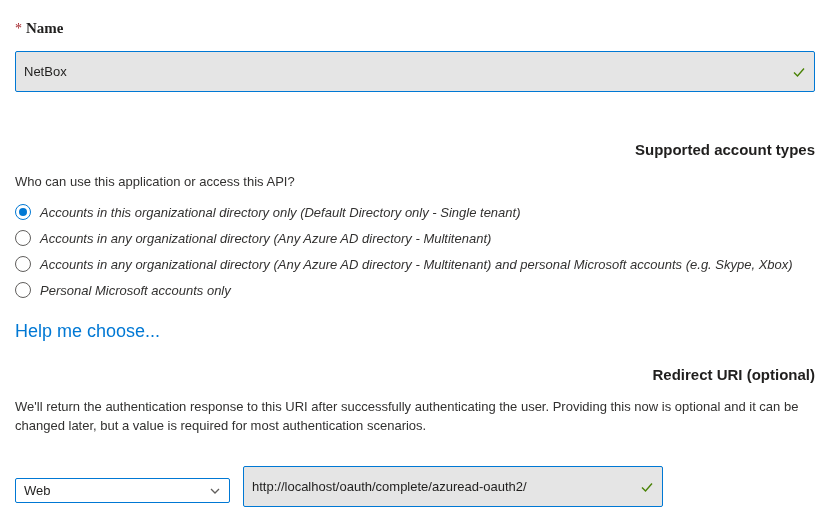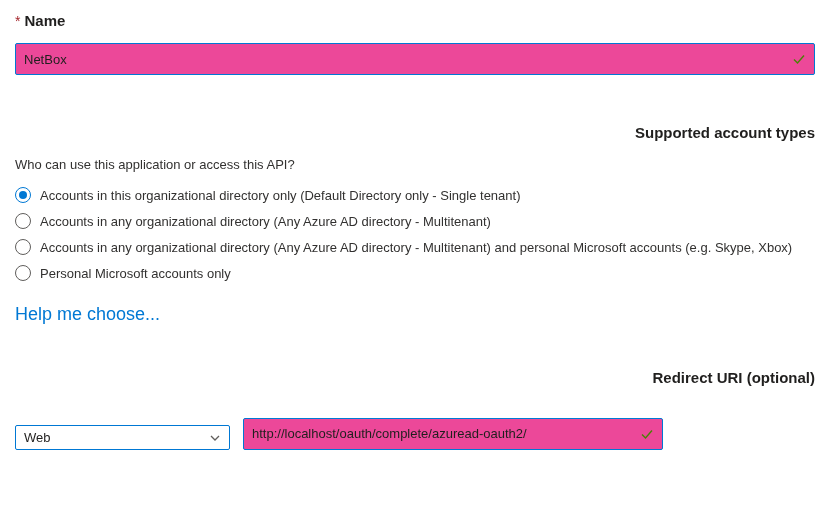--- a/index.html
+++ b/index.html
@@ -10,76 +10,78 @@
     color: #323130;
   }
   .page {
     padding: 10px 14px 18px 15px;
     width: 829px;
   }
   .field-label {
     font-size: 15px;
     font-weight: 600;
     color: #201f1e;
-    margin-top: 2px;
+    margin-top: 10px;
+    font-family: Liberation Serif, serif;
   }
   .required {
     color: #a4262c;
     font-weight: 400;
     margin-right: 4px;
     font-size: 14px;
   }
   .hint {
     font-size: 13px;
     color: #323130;
     margin-top: 14px;
     line-height: 19px;
     max-width: 800px;
   }
   .input-box {
     margin-top: 14px;
-    height: 32px;
+    height: 41px;
     border: 1px solid #0078d4;
     border-radius: 2px;
     display: flex;
     align-items: center;
     padding: 0 8px;
-    background: #ec4899;
+    background: #e5e5e5;
   }
   .input-box input {
     flex: 1;
     border: none;
     outline: none;
     font-family: "Liberation Sans", "DejaVu Sans", sans-serif;
     font-size: 13px;
     color: #201f1e;
     background: transparent;
     min-width: 0;
   }
   .input-box .check-icon { flex: none; margin-left: 8px; display: flex; }
   .full-width { width: 800px; }
   .section-title {
     font-size: 15px;
     font-weight: 600;
     color: #201f1e;
     text-align: right;
   }
   .mt-section1 { margin-top: 49px; }
-  .mt-section2 { margin-top: 44px; }
+  .mt-section2 { margin-top: 24px; }
   .question {
     font-size: 13px;
     color: #323130;
     margin-top: 16px;
   }
   .radio-group { margin-top: 10px; }
   .radio-row {
     display: flex;
     align-items: center;
     height: 26px;
     cursor: pointer;
+    font-style: italic;
   }
   .radio-circle {
     width: 16px;
     height: 16px;
     border: 1px solid #605e5c;
     border-radius: 50%;
     margin-right: 9px;
     flex: none;
     display: flex;
     align-items: center;
@@ -177,20 +179,21 @@
         </span>
       <span class="radio-label">Personal Microsoft accounts only</span>
     </div>
   </div>
 
   <a class="link">Help me choose...</a>
 
   
   <div class="section-title mt-section2">Redirect URI (optional)</div>
 
+  <div class="hint">We'll return the authentication response to this URI after successfully authenticating the user. Providing this now is optional and it can be changed later, but a value is required for most authentication scenarios.</div>
 
   <div class="bottom-row">
     <div class="select-box">
       <span class="select-value">Web</span>
       <span class="chevron-icon">
         <svg width="12" height="12" viewBox="0 0 12 12">
           <path d="M2 4 L6 8 L10 4" stroke="#605e5c" stroke-width="1.3" fill="none"></path>
         </svg>
       </span>
     </div>

